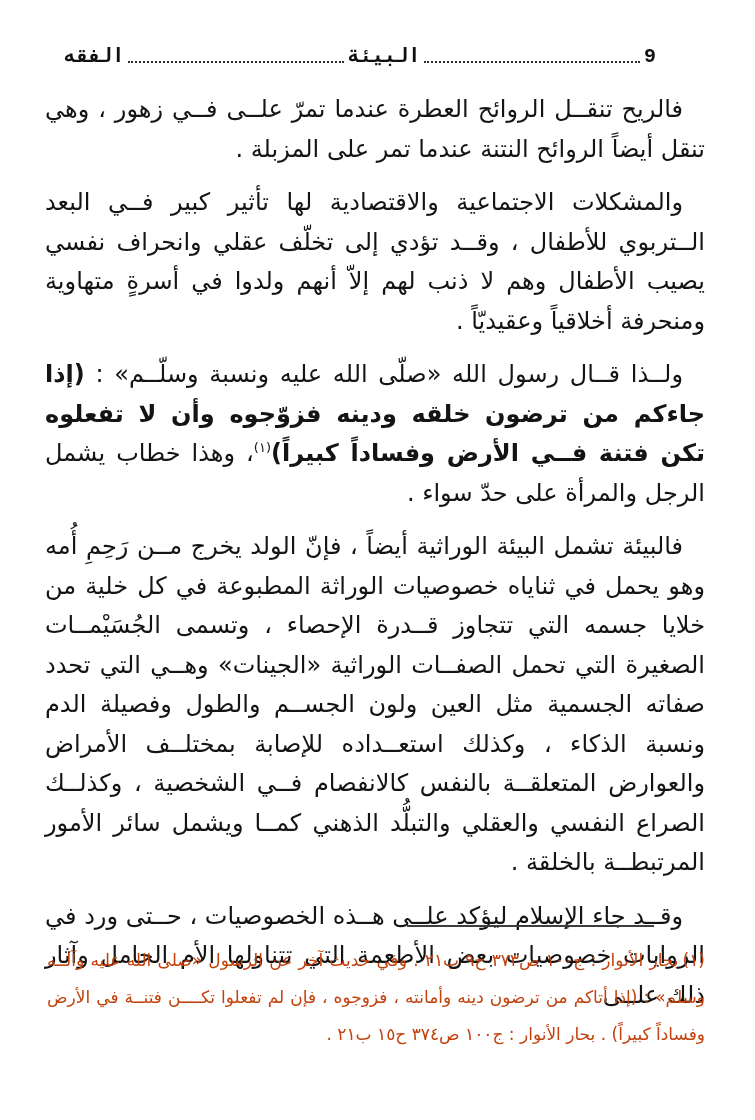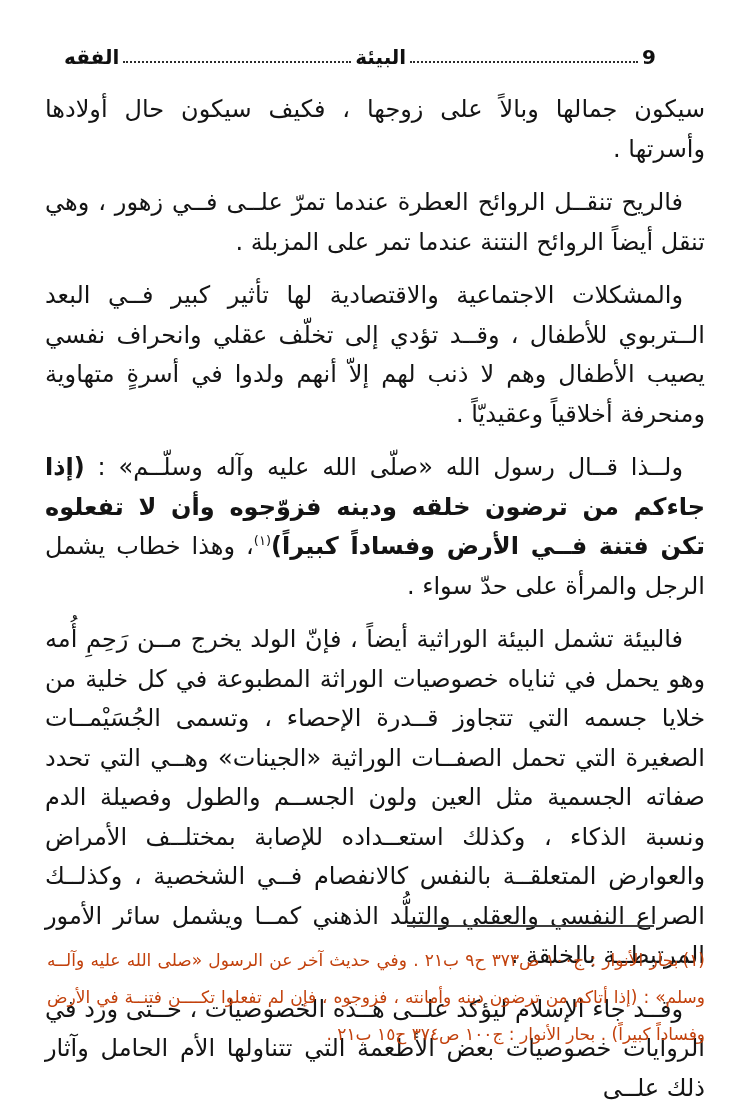--- a/index.html
+++ b/index.html
@@ -25,21 +25,21 @@
     font-size: 20px;
     font-weight: bold;
     color: #101010;
   }
   .header-row .leader {
     flex: 1 1 auto;
     border-bottom: 2px dotted #2b2b2b;
     margin: 0 4px 7px 4px;
     height: 1px;
   }
-  .header-row .hword { white-space: nowrap; line-height: 26px; }
+  .header-row .hword { white-space: nowrap; line-height: 26px; font-family: Liberation Mono, monospace; }
   
   .body-text {
     position: absolute;
     top: 90px;
     right: 50px;
     width: 660px;
     direction: rtl;
     text-align: justify;
     font-size: 24px;
     line-height: 39.5px;
@@ -83,24 +83,23 @@
 
   <header class="header-row">
     <span class="hword">9</span>
     <span class="leader"></span>
     <span class="hword">البيئة</span>
     <span class="leader"></span>
     <span class="hword">الفقه</span>
   </header>
 
   <main class="body-text">
-      <p class="para"><span class="seg-normal">سيكون جمالها وبالاً على زوجها ، فكيف سيكون حال أولادها وأسرتها .</span></p>
       <p class="para indent"><span class="seg-normal">فالريح تنقــل الروائح العطرة عندما تمرّ علــى فــي زهور ، وهي تنقل أيضاً الروائح النتنة عندما تمر على المزبلة .</span></p>
       <p class="para indent"><span class="seg-normal">والمشكلات الاجتماعية والاقتصادية لها تأثير كبير فــي البعد الــتربوي للأطفال ، وقــد تؤدي إلى تخلّف عقلي وانحراف نفسي يصيب الأطفال وهم لا ذنب لهم إلاّ أنهم ولدوا في أسرةٍ متهاوية ومنحرفة أخلاقياً وعقيديّاً .</span></p>
-      <p class="para indent"><span class="seg-normal">ولــذا قــال رسول الله «صلّى الله عليه وآله وسلّــم» : </span><span class="seg-bold">(إذا جاءكم من ترضون خلقه ودينه فزوّجوه وأن لا تفعلوه تكن فتنة فــي الأرض وفساداً كبيراً)</span><span class="seg-footnote-ref">(١)</span><span class="seg-normal">، وهذا خطاب يشمل الرجل والمرأة على حدّ سواء .</span></p>
+      <p class="para indent"><span class="seg-normal">ولــذا قــال رسول الله «صلّى الله عليه ونسبة وسلّــم» : </span><span class="seg-bold">(إذا جاءكم من ترضون خلقه ودينه فزوّجوه وأن لا تفعلوه تكن فتنة فــي الأرض وفساداً كبيراً)</span><span class="seg-footnote-ref">(١)</span><span class="seg-normal">، وهذا خطاب يشمل الرجل والمرأة على حدّ سواء .</span></p>
       <p class="para indent"><span class="seg-normal">فالبيئة تشمل البيئة الوراثية أيضاً ، فإنّ الولد يخرج مــن رَحِمِ أُمه وهو يحمل في ثناياه خصوصيات الوراثة المطبوعة في كل خلية من خلايا جسمه التي تتجاوز قــدرة الإحصاء ، وتسمى الجُسَيْمــات الصغيرة التي تحمل الصفــات الوراثية «الجينات» وهــي التي تحدد صفاته الجسمية مثل العين ولون الجســم والطول وفصيلة الدم ونسبة الذكاء ، وكذلك استعــداده للإصابة بمختلــف الأمراض والعوارض المتعلقــة بالنفس كالانفصام فــي الشخصية ، وكذلــك الصراع النفسي والعقلي والتبلُّد الذهني كمــا ويشمل سائر الأمور المرتبطــة بالخلقة .</span></p>
       <p class="para indent"><span class="seg-normal">وقــد جاء الإسلام ليؤكد علــى هــذه الخصوصيات ، حــتى ورد في الروايات خصوصيات بعض الأطعمة التي تتناولها الأم الحامل وآثار ذلك علــى</span></p>
     </main>
 
   <div class="fn-rule"></div>
 
   <section class="footnotes">
       <p class="footnote-item"><span class="fn-marker">(١)</span><span>بحار الأنوار : ج١٠٠ ص٣٧٣ ح٩ ب٢١ . وفي حديث آخر عن الرسول «صلى الله عليه وآلــه وسلم» : (إذا أتاكم من ترضون دينه وأمانته ، فزوجوه ، فإن لم تفعلوا تكــــن فتنــة في الأرض وفساداً كبيراً) . بحار الأنوار : ج١٠٠ ص٣٧٤ ح١٥ ب٢١ .</span></p>
     </section>
 

